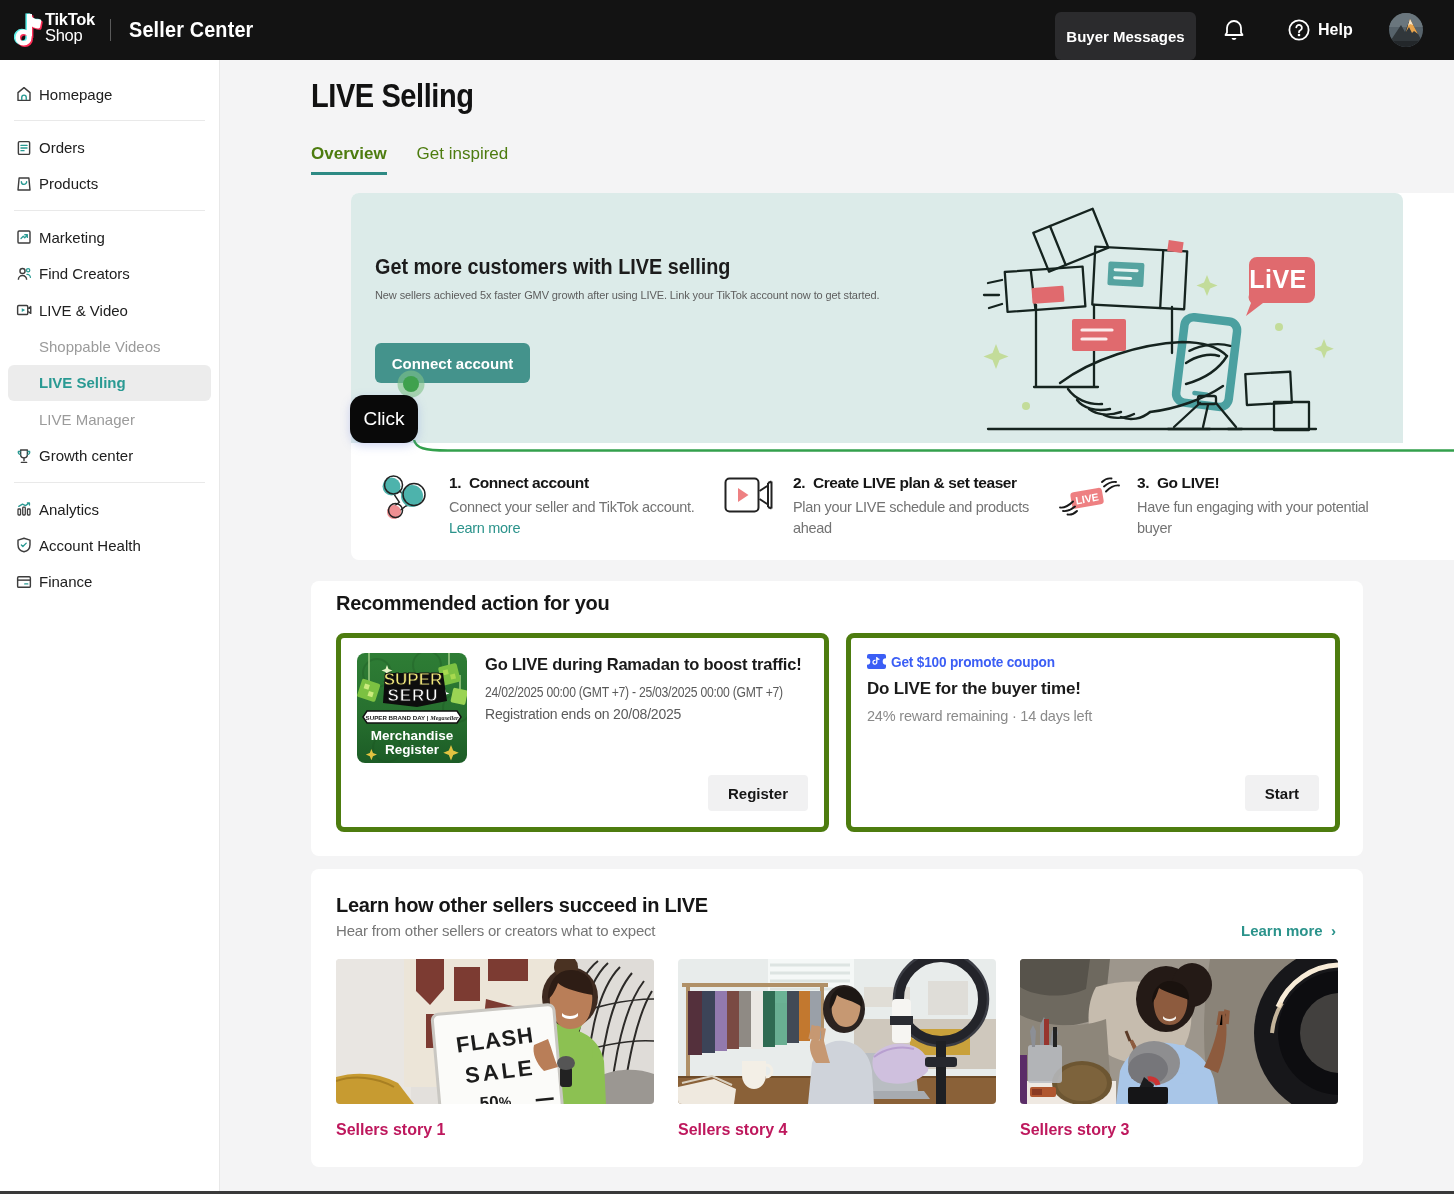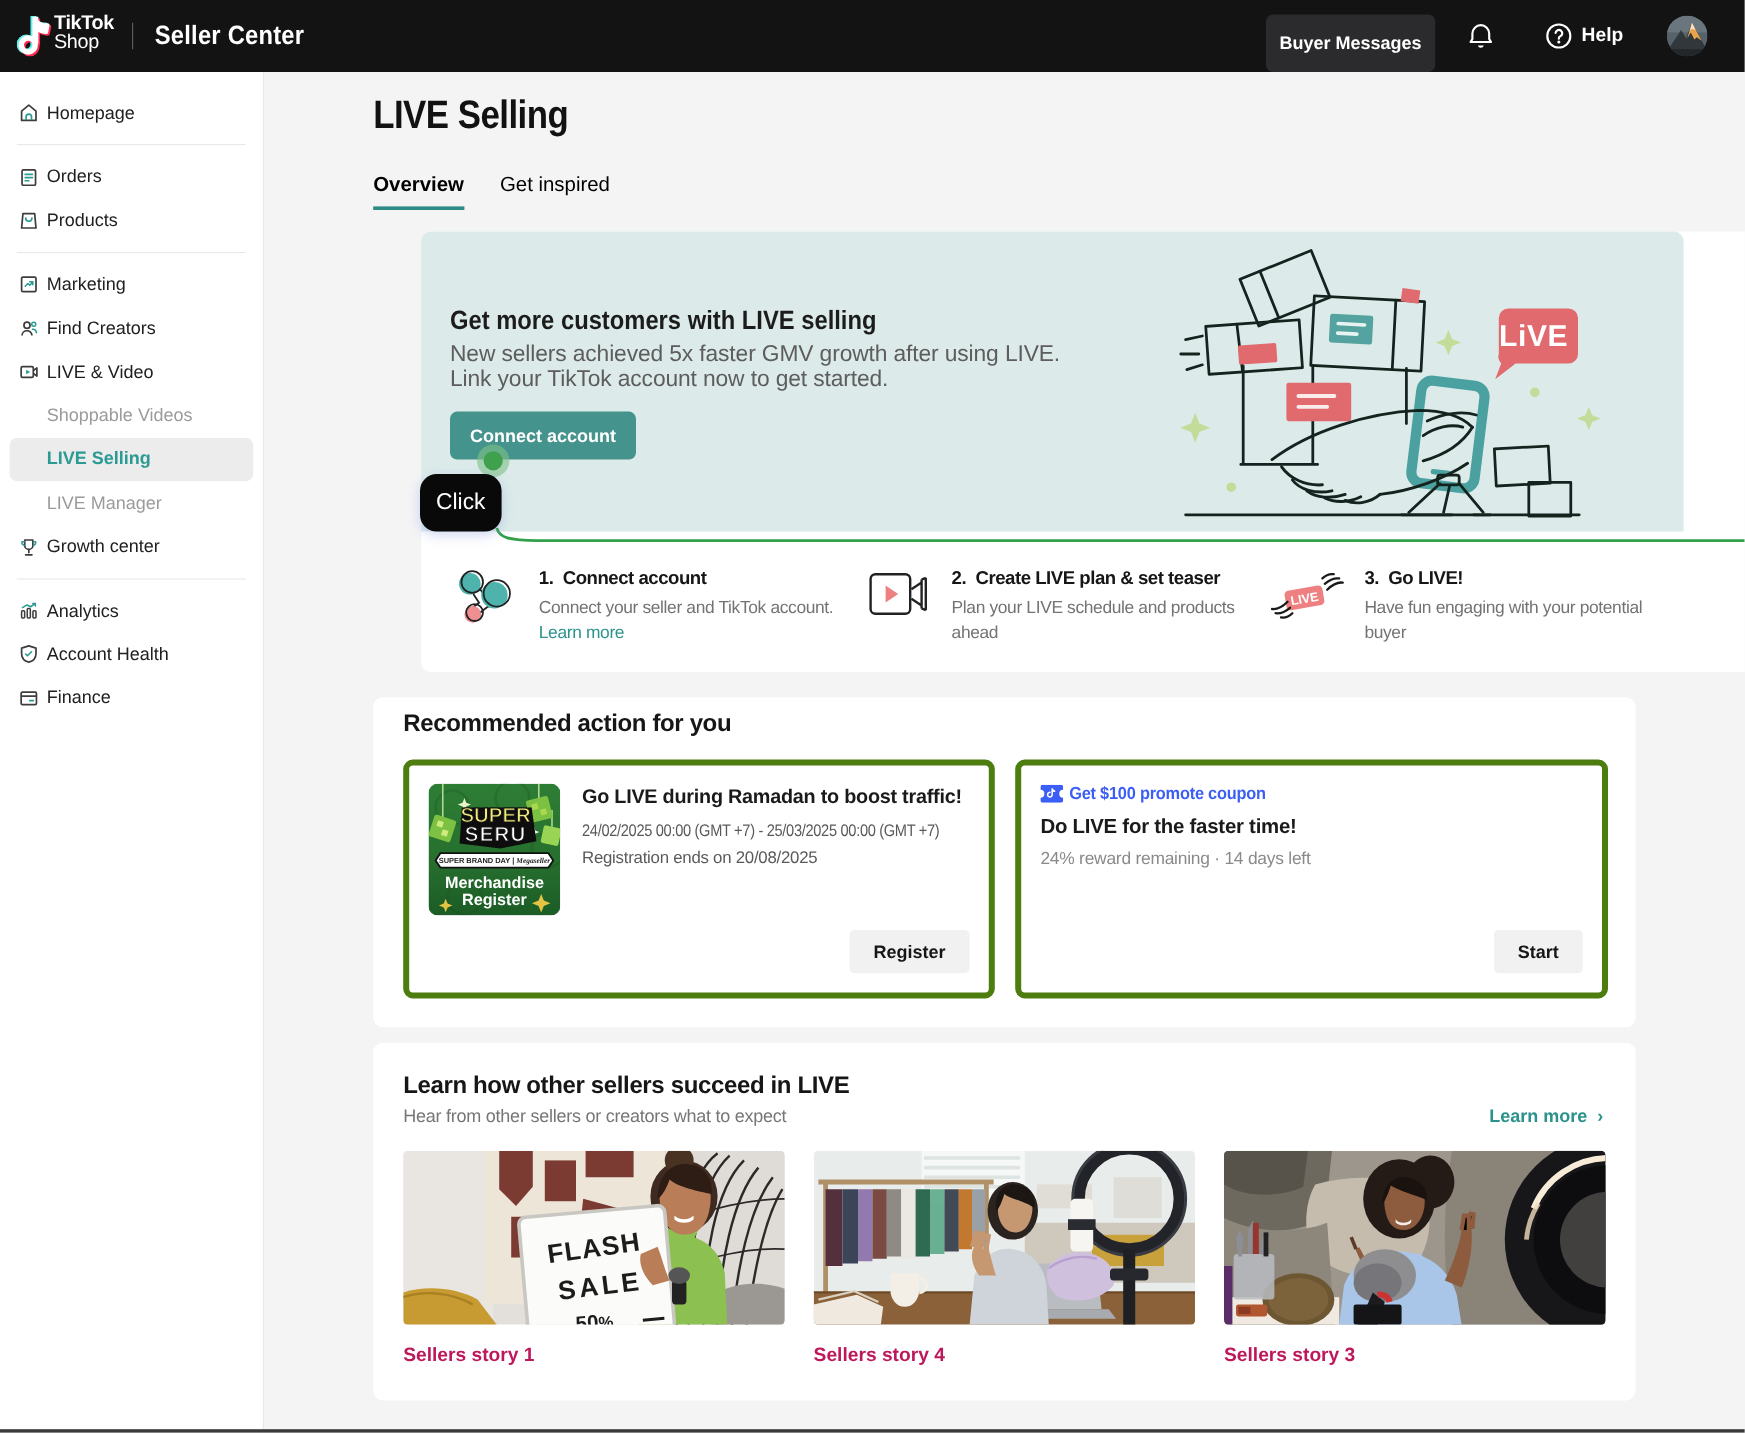--- a/index.html
+++ b/index.html
@@ -25,28 +25,28 @@
   .mi.sub .mlabel { color:#9b9b9b; }
   .mi.sel { background:#ececec; border-radius:6px; margin:0 8px; }
   .mi.sel .mlabel { left:31px; color:#2a9a93; font-weight:700; }
   .mdiv { height:1px; background:#e9e9e9; margin:8px 14px 8px 14px; }
 
   
   #main { position:absolute; left:221px; top:60px; width:1233px; height:1134px; }
   #content { position:absolute; left:90px; top:0; width:1052px; }
   h1.pagetitle { position:absolute; left:0; top:19px; font-size:33px; line-height:33px; font-weight:700; color:#121212; letter-spacing:-.5px; transform:scaleX(.88); transform-origin:left; }
   #tabs { position:absolute; left:0; top:84px; font-size:17px; }
-  .tab { display:inline-block; margin-right:30px; padding-bottom:8px; color:#000000; }
+  .tab { display:inline-block; margin-right:30px; padding-bottom:8px; color:#4d7c0f; }
   .tab.active { font-weight:700; border-bottom:3px solid #2d8a84; }
 
   
   #hero { position:absolute; left:0; top:133px; width:1208px; height:367px; background:#fff; border-radius:8px;margin-left:40px; }
   #hero-banner { position:absolute; left:0; top:0; width:1052px; height:250px; background:#dcebe9; border-radius:8px 8px 0 0; }
   #hero-h { position:absolute; left:24px; top:61px; font-size:22px; font-weight:700; color:#1c1c1c; transform:scaleX(.9); transform-origin:left; white-space:nowrap; }
-  #hero-p { position:absolute; left:24px; top:92px; font-size:19px; letter-spacing:-.1px; line-height:21px; color:#5d5d5d; width:520px; }
+  #hero-p { position:absolute; left:24px; top:92px; font-size:11px; letter-spacing:-.1px; line-height:21px; color:#5d5d5d; width:520px; }
   #connect-btn { position:absolute; left:24px; top:150px; width:155px; height:40px; background:#44938c; border-radius:6px; color:#fff; font-size:15px; font-weight:600; display:flex; align-items:center; justify-content:center; }
 
   
   .step { position:absolute; top:281px; }
   .step .sico { position:absolute; }
   .step .st { font-size:15.5px; font-weight:700; color:#161616; letter-spacing:-.4px; white-space:nowrap; }
   .step .sp { font-size:14.5px; line-height:20.5px; color:#737373; margin-top:5px; letter-spacing:-.3px; }
   .lm { color:#2b938b; }
 
   
@@ -403,21 +403,21 @@
         <div style="position:absolute;left:144px;top:46px;font-size:14px;letter-spacing:-.3px;color:#5a5a5a;white-space:nowrap;transform:scaleX(.87);transform-origin:left">24/02/2025 00:00 (GMT +7) - 25/03/2025 00:00 (GMT +7)</div>
         <div style="position:absolute;left:144px;top:68px;font-size:14px;letter-spacing:-.2px;color:#5a5a5a">Registration ends on 20/08/2025</div>
         <div class="btn-gray">Register</div>
       </div>
       <div class="rcard" style="left:535px;width:494px">
         <svg style="position:absolute;left:16px;top:16px" width="19" height="15" viewBox="0 0 19 15">
             <path d="M0 2 a2 2 0 0 1 2 -2 h15 a2 2 0 0 1 2 2 v2.2 a3 3 0 0 0 0 6.6 v2.2 a2 2 0 0 1 -2 2 h-15 a2 2 0 0 1 -2 -2 v-2.2 a3 3 0 0 0 0 -6.6 z" fill="#3b5ef5"></path>
             <path d="M9.8 3 v5.2 a1.9 1.9 0 1 1 -1.3 -1.8 m1.3 -3.4 a2.6 2.6 0 0 0 2.6 2.4" fill="none" stroke="#fff" stroke-width="1.3"></path>
           </svg>
         <div style="position:absolute;left:40px;top:16px;font-size:14.5px;font-weight:700;color:#3b5ef5;letter-spacing:-.2px;transform:scaleX(.94);transform-origin:left">Get $100 promote coupon</div>
-        <div style="position:absolute;left:16px;top:41px;font-size:17px;font-weight:700;letter-spacing:-.2px">Do LIVE for the faster time!</div>
+        <div style="position:absolute;left:16px;top:41px;font-size:17px;font-weight:700;letter-spacing:-.2px">Do LIVE for the buyer time!</div>
         <div style="position:absolute;left:16px;top:70px;font-size:14.5px;color:#8a8a8a;letter-spacing:-.2px">24% reward remaining · 14 days left</div>
         <div class="btn-gray">Start</div>
       </div>
     </div>
 
     <div id="stories">
       <h2>Learn how other sellers succeed in LIVE</h2>
       <div class="sub">Hear from other sellers or creators what to expect</div>
       <div class="lmr">Learn more&nbsp;&nbsp;›</div>
       <div class="story" style="left:25px" id="photo1">

